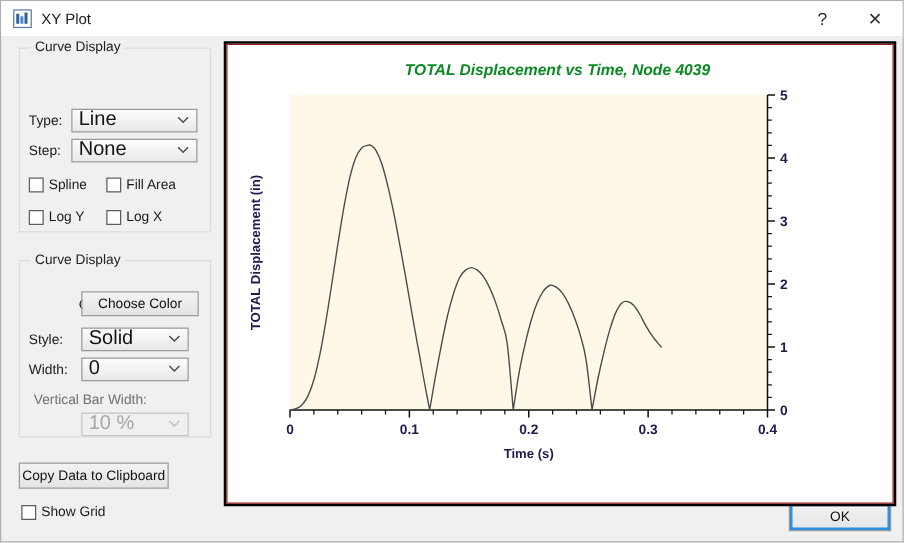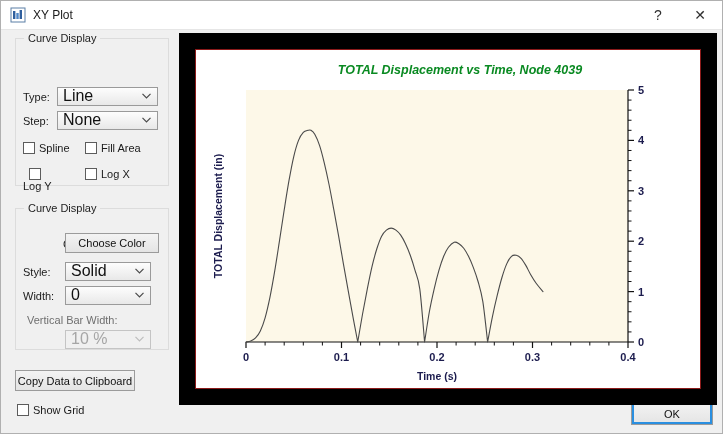--- a/index.html
+++ b/index.html
@@ -147,21 +147,21 @@
 
   
   #plot-frame {
     position: absolute;
     left: 178px;
     top: 3px;
     width: 538px;
     height: 372px;
     background: #000;
     box-sizing: border-box;
-    padding: 16px;
+    padding: 2px;
   }
   #plot-inner {
     width: 100%; height: 100%;
     background: #ffffff;
     border: 1px solid #8b1a1a;
     box-sizing: border-box;
     position: relative;
     overflow: hidden;
   }
   #plot-svg { display: block; }
@@ -230,21 +230,21 @@
       </div>
 
       <div class="check" style="left:22px; top:112px;">
         <span class="box"></span>
         <span>Spline</span>
       </div>
       <div class="check" style="left:84px; top:112px;">
         <span class="box"></span>
         <span>Fill Area</span>
       </div>
-      <div class="check" style="left:22px; top:138px;flex-direction:column;">
+      <div class="check" style="left:22px; top:138px;">
         <span class="box"></span>
         <span>Log Y</span>
       </div>
       <div class="check" style="left:84px; top:138px;">
         <span class="box"></span>
         <span>Log X</span>
       </div>
 
       <div class="groupbox" style="left:14px; top:178px; width:152px; height:140px;">
         <span class="group-legend">Curve Display</span>

